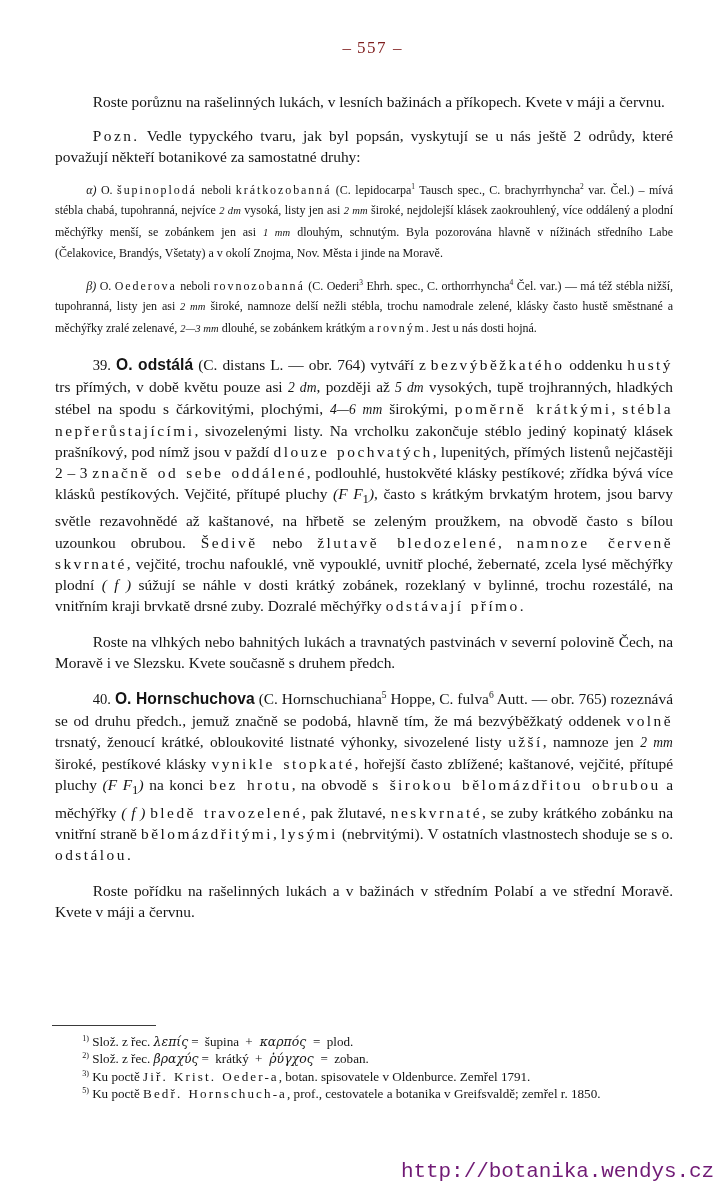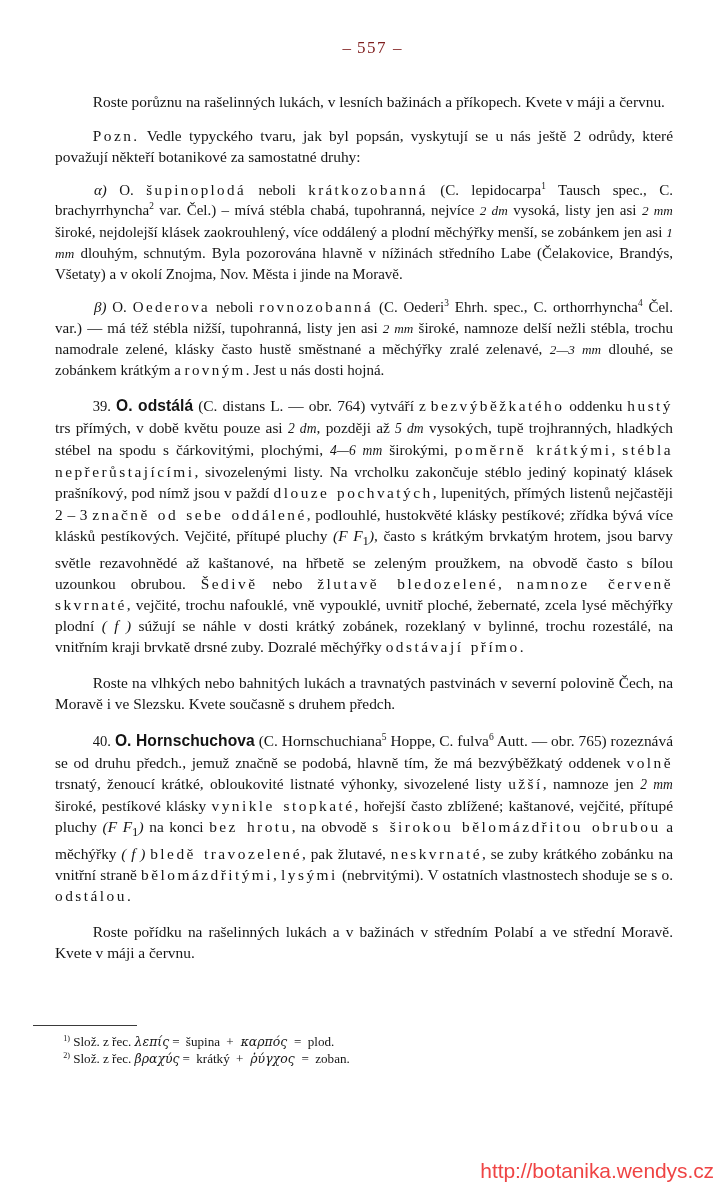--- a/index.html
+++ b/index.html
@@ -50,21 +50,21 @@
     line-height: 21.1px;
     text-align: justify;
     text-justify: inter-word;
     hyphens: manual;
     color: #141414;
   }
   p.indent { text-indent: 2.45em; }
   p.gap { margin-top: 13px; }
   p.gap-lg { margin-top: 15px; }
   p.small {
-    font-size: 15px;
+    font-size: 12px;
     line-height: 20.2px;
   }
   p.small.indent { text-indent: 2.6em; }
 
   
   .sp {
     letter-spacing: 0.16em;
     word-spacing: 0.06em;
   }
   .it { font-style: italic; }
@@ -87,21 +87,21 @@
   }
   .sec-no {
     font-family: Liberation Serif, serif;
     font-size: 14.6px;
   }
   .fig-ital { font-style: italic; }
 
   
   .footnotes {
     position: absolute;
-    left: 33px;
+    left: 52px;
     top: 1025px;
     width: 632px;
   }
   .fn-rule {
     width: 104px;
     height: 0;
     border: 0;
     border-top: 1px solid #3a3a3a;
     margin: 0 0 7px 0;
   }
@@ -117,23 +117,23 @@
     padding: 0 3px;
     font-weight: normal;
   }
   .fn .plus { padding: 0 3px; }
 
   
   .watermark {
     position: absolute;
     right: 14px;
     bottom: 14px;
-    font-family: Liberation Sans, sans-serif;
+    font-family: Liberation Mono, monospace;
     font-size: 21px;
-    color: #ef4444;
+    color: #701a75;
     letter-spacing: -0.004em;
     white-space: nowrap;
   }
 </style>
 </head>
 <body>
 
 <div class="page">
 
   <div class="folio">
@@ -161,20 +161,22 @@
 
   </div>
 
   <div class="footnotes">
     <hr class="fn-rule">
 
     <p class="fn"><sup>1)</sup><span> Slož. z řec. </span><span class="greek">λεπίς</span><span class="eq">=</span><span> šupina </span><span class="plus">+</span><span class="greek"> καρπός </span><span class="eq">=</span><span> plod.</span></p>
 
     <p class="fn"><sup>2)</sup><span> Slož. z řec. </span><span class="greek">βραχύς</span><span class="eq">=</span><span> krátký </span><span class="plus">+</span><span class="greek"> ῥύγχος </span><span class="eq">=</span><span> zoban.</span></p>
 
+    <p class="fn"><sup>3)</sup><span> Ku poctě </span><span class="sp">Jiř. Krist. Oeder-a</span><span>, botan. spisovatele v Oldenburce. Zemřel 1791.</span></p>
 
 
+    <p class="fn"><sup>5)</sup><span> Ku poctě </span><span class="sp">Bedř. Hornschuch-a</span><span>, prof., cestovatele a botanika v Greifsvaldě; zemřel r. 1850.</span></p>
 
   </div>
 
   <div class="watermark">http://botanika.wendys.cz</div>
 
 </div>
 
 </body></html>

